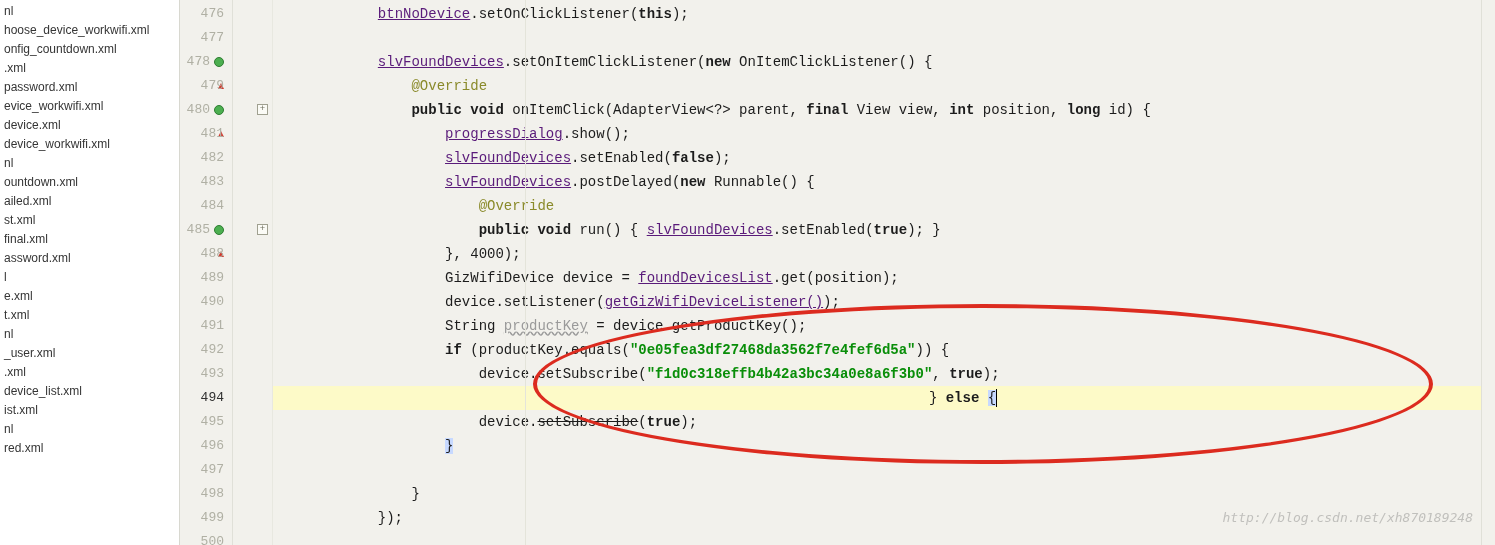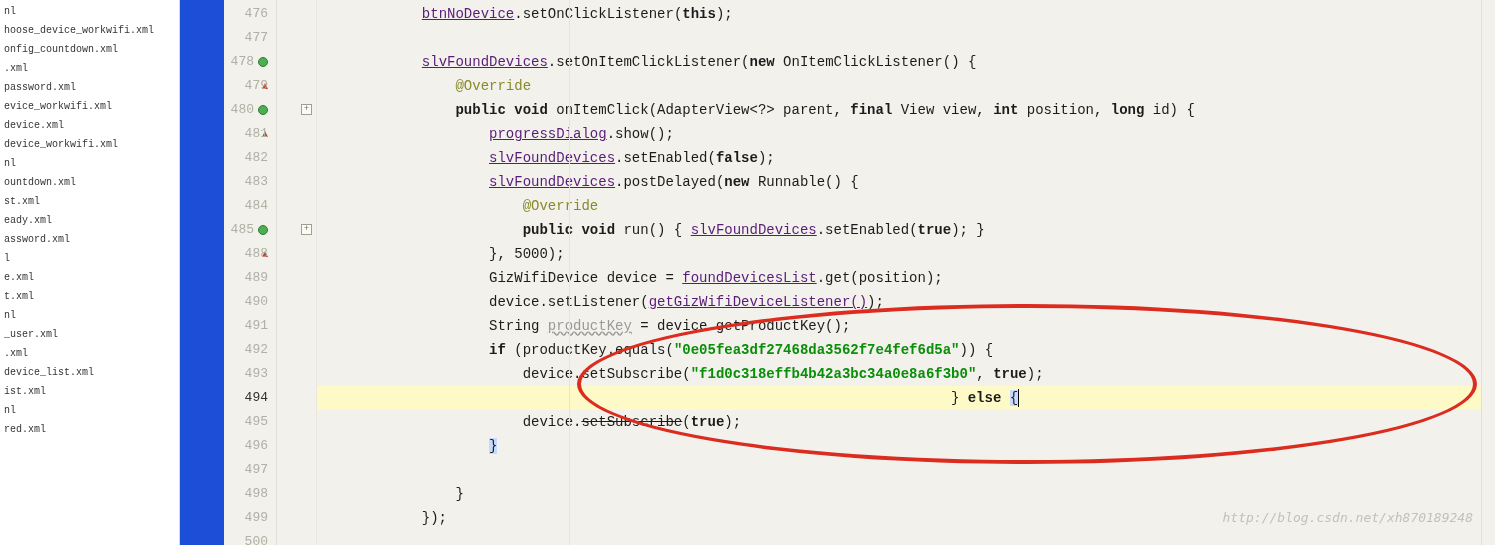--- a/index.html
+++ b/index.html
@@ -1,20 +1,20 @@
 <!DOCTYPE html>
 <html><head>
 <meta charset="utf-8">
 <style>
   * { box-sizing: border-box; }
   html, body { margin:0; padding:0; width:1495px; height:545px; font-family: Consolas, "Courier New", monospace; font-size:14px; background:#f2f1ec; overflow:hidden; }
   .root { display:flex; width:100%; height:100%; }
   .sidebar { width:180px; background:#ffffff; border-right:1px solid #d8d8d0; overflow:hidden; padding-top:2px; }
-  .file { font-family: Liberation Mono, monospace; font-size:10px; padding:2px 4px; color:#353535; white-space:nowrap; line-height:15px; cursor:pointer; }
-  .editor { flex:1; position:relative; display:flex; background:#1d4ed8;padding-left:44px; }
+  .file { font-family: Liberation Sans, sans-serif; font-size:12px; padding:2px 4px; color:#353535; white-space:nowrap; line-height:15px; cursor:pointer; }
+  .editor { flex:1; position:relative; display:flex; background:#1d4ed8; }
   .gutter { width:52px; background:#f2f1ec; text-align:right; color:#b0b0a4; font-size:13px; padding-top:2px; user-select:none; }
   .gutter .ln { height:24px; line-height:24px; padding-right:8px; position:relative; }
   .gutter .ln.cur { color:#303030; }
   .marker { display:inline-block; width:10px; height:10px; border-radius:50%; background:#4caf50; border:1px solid #2e7d32; vertical-align:middle; margin-left:4px; }
   .arrow-up { display:inline-block; width:0; height:0; border-left:3px solid transparent; border-right:3px solid transparent; border-bottom:6px solid #d23b2f; vertical-align:middle; margin-left:2px; }
   .marginstrip { width:40px; background:#f2f1ec; border-left:1px solid #e0e0d8; position:relative; }
   .fold { position:absolute; right:4px; width:11px; height:11px; border:1px solid #a0a090; background:#fbfbf6; font-size:9px; text-align:center; line-height:9px; color:#707060; }
   .codecol { flex:1; background:#f2f1ec; padding-top:2px; position:relative; border-left:1px solid #e8e8e0; }
   .line { height:24px; line-height:24px; white-space:pre; color:#1c1c1c; padding-left:4px; }
   .line.hl { background:#fdfac8;text-align:center; }
@@ -41,22 +41,23 @@
       <div class="file">nl</div>
       <div class="file">hoose_device_workwifi.xml</div>
       <div class="file">onfig_countdown.xml</div>
       <div class="file">.xml</div>
       <div class="file">password.xml</div>
       <div class="file">evice_workwifi.xml</div>
       <div class="file">device.xml</div>
       <div class="file">device_workwifi.xml</div>
       <div class="file">nl</div>
       <div class="file">ountdown.xml</div>
+      <div class="file">ailed.xml</div>
       <div class="file">st.xml</div>
-      <div class="file">eady.xml</div>
+      <div class="file">final.xml</div>
       <div class="file">assword.xml</div>
       <div class="file">l</div>
       <div class="file">e.xml</div>
       <div class="file">t.xml</div>
       <div class="file">nl</div>
       <div class="file">_user.xml</div>
       <div class="file">.xml</div>
       <div class="file">device_list.xml</div>
       <div class="file">ist.xml</div>
       <div class="file">nl</div>
@@ -97,21 +98,21 @@
       <div class="line"><span>            </span><span class="ident">btnNoDevice</span><span>.setOnClickListener(</span><span class="kw">this</span><span>);</span></div>
         <div class="line"></div>
         <div class="line"><span>            </span><span class="ident">slvFoundDevices</span><span>.setOnItemClickListener(</span><span class="kw">new</span><span> OnItemClickListener() {</span></div>
         <div class="line"><span>                </span><span class="ann">@Override</span></div>
         <div class="line"><span>                </span><span class="kw">public void</span><span> onItemClick(AdapterView&lt;?&gt; parent, </span><span class="kw">final</span><span> View view, </span><span class="kw">int</span><span> position, </span><span class="kw">long</span><span> id) {</span></div>
         <div class="line"><span>                    </span><span class="ident">progressDialog</span><span>.show();</span></div>
         <div class="line"><span>                    </span><span class="ident">slvFoundDevices</span><span>.setEnabled(</span><span class="kw">false</span><span>);</span></div>
         <div class="line"><span>                    </span><span class="ident">slvFoundDevices</span><span>.postDelayed(</span><span class="kw">new</span><span> Runnable() {</span></div>
         <div class="line"><span>                        </span><span class="ann">@Override</span></div>
         <div class="line"><span>                        </span><span class="kw">public void</span><span> run() { </span><span class="ident">slvFoundDevices</span><span>.setEnabled(</span><span class="kw">true</span><span>); }</span></div>
-        <div class="line"><span>                    }, </span><span>5000</span><span>);</span></div>
+        <div class="line"><span>                    }, </span><span>4000</span><span>);</span></div>
         <div class="line"><span>                    GizWifiDevice device = </span><span class="ident">foundDevicesList</span><span>.get(position);</span></div>
         <div class="line"><span>                    device.setListener(</span><span class="ident">getGizWifiDeviceListener()</span><span>);</span></div>
         <div class="line"><span>                    String </span><span class="unused">productKey</span><span> = device.getProductKey();</span></div>
         <div class="line"><span>                    </span><span class="kw">if</span><span> (productKey.equals(</span><span class="str">"0e05fea3df27468da3562f7e4fef6d5a"</span><span>)) {</span></div>
         <div class="line"><span>                        device.setSubscribe(</span><span class="str">"f1d0c318effb4b42a3bc34a0e8a6f3b0"</span><span>, </span><span class="kw">true</span><span>);</span></div>
         <div class="line hl"><span>                    } </span><span class="kw">else</span><span> </span><span class="caret-brace">{</span><span class="tcaret"></span></div>
         <div class="line"><span>                        device.</span><span class="strike">setSubscribe</span><span>(</span><span class="kw">true</span><span>);</span></div>
         <div class="line"><span>                    </span><span class="match-brace">}</span></div>
         <div class="line"></div>
         <div class="line"><span>                }</span></div>

